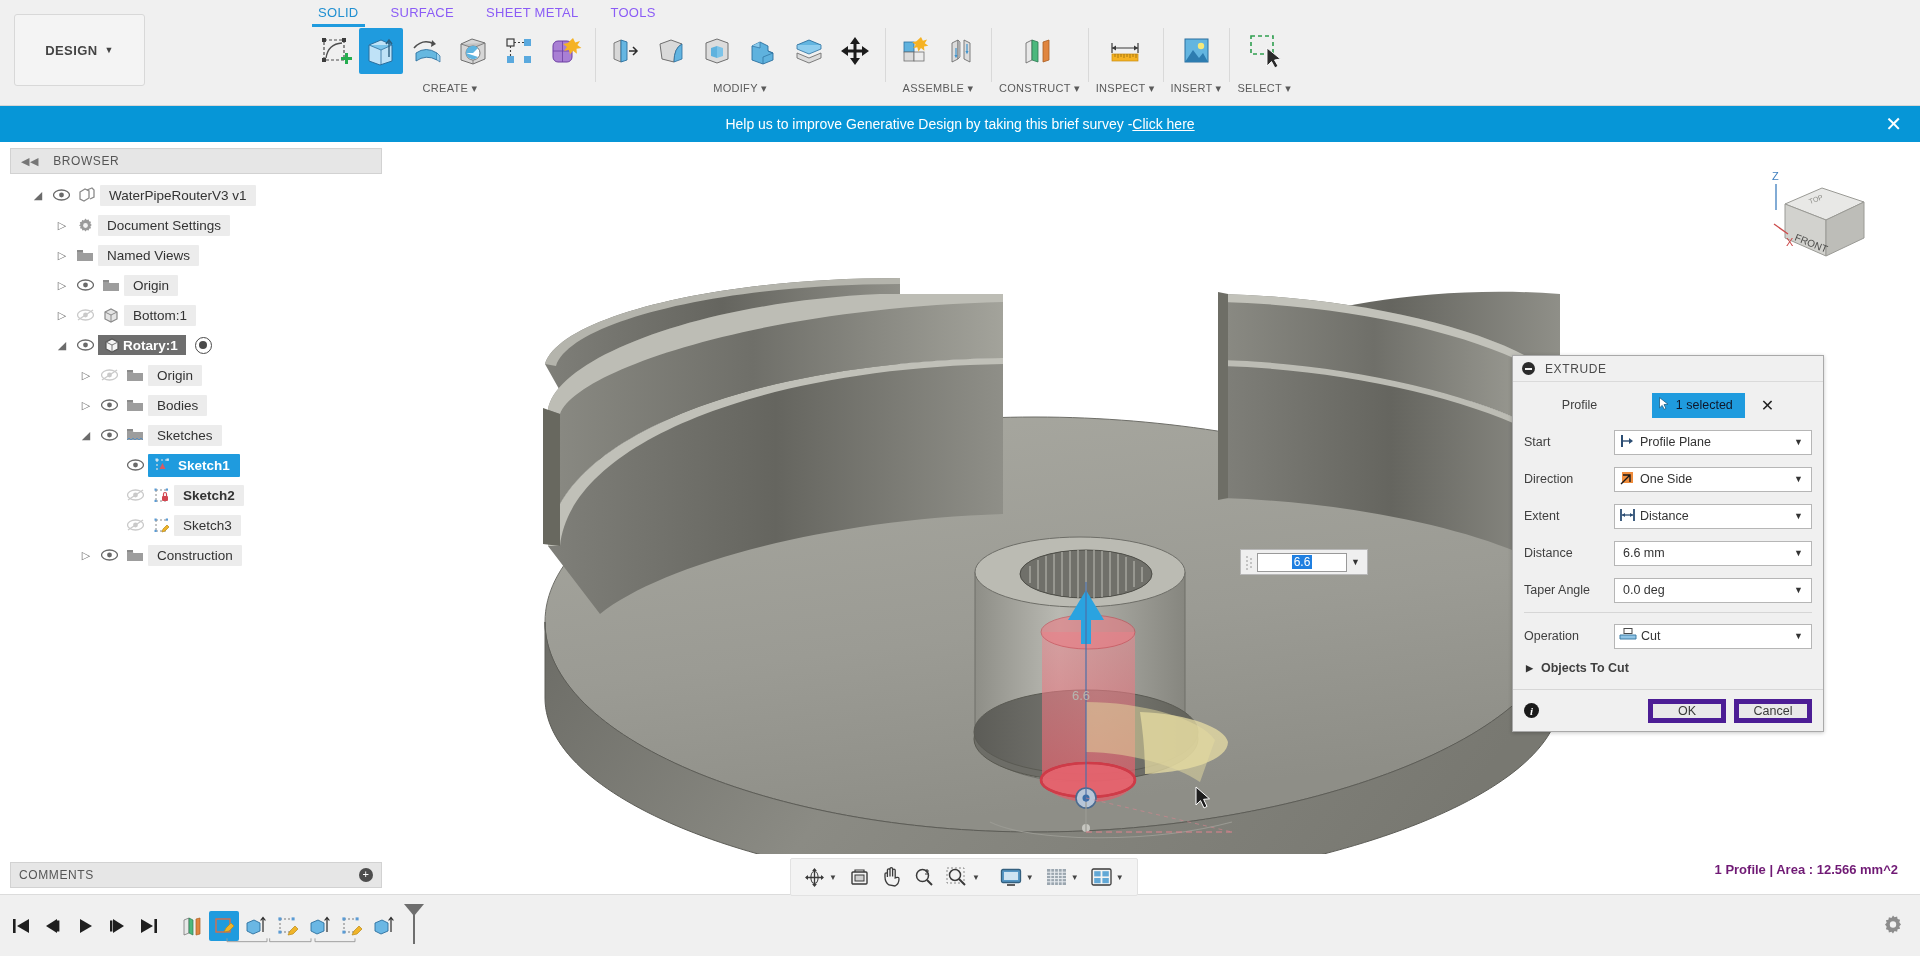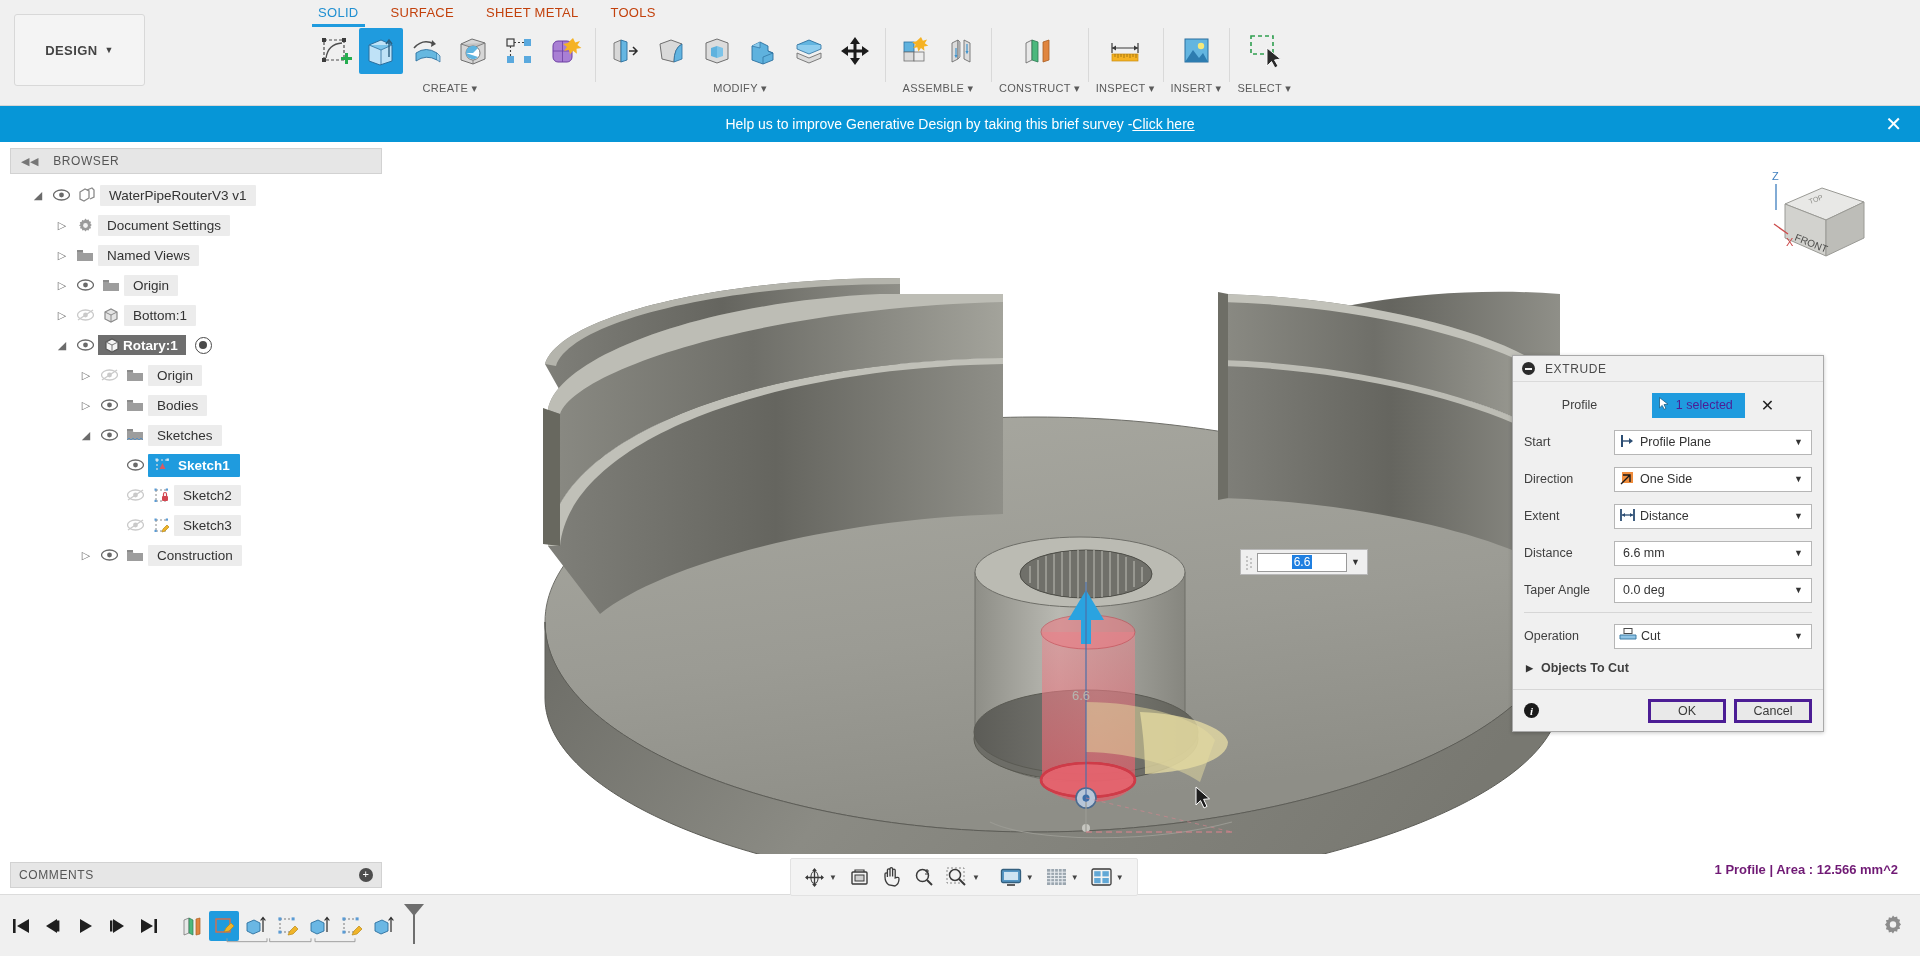--- a/index.html
+++ b/index.html
@@ -29,21 +29,21 @@
   }
   .design-box .caret { margin-left: 7px; font-size: 9px; }
 
   .tabs-and-tools { flex: 1; position: relative; height: 106px; }
   .tabs {
     position: absolute; left: 145px; top: 2px;
     display: flex; align-items: center; gap: 0px;
   }
   .tab {
     padding: 3px 16px 7px 16px;
-    font-size: 13px; color: #c2410c; letter-spacing: .3px;
+    font-size: 13px; color: #8b5cf6; letter-spacing: .3px;
     position: relative; cursor: default;
   }
   .tab.active { color: #1f8fd1; }
   .tab.active::after {
     content: ""; position: absolute; left: 10px; right: 10px; bottom: 0;
     height: 3px; background: #1f9bde;
   }
 
   .toolgroups {
     position: absolute; left: 148px; top: 26px;
@@ -145,41 +145,41 @@
   .ex-row { display: flex; align-items: center; height: 30px; margin-bottom: 7px; justify-content: center; }
   .ex-row .lab { width: 90px; flex: 0 0 90px; color: #3f3f3f; font-size: 12.5px; }
   .ex-ctl {
     flex: 1; height: 25px; background: #fff; border: 1px solid #b6b6b6;
     display: flex; align-items: center; padding: 0 4px;
     position: relative;
   }
   .ex-ctl .txt { flex: 1; color: #333; padding-left: 4px; font-size: 12.5px; }
   .ex-ctl .dd { font-size: 9px; color: #333; padding: 0 4px; }
   .profile-btn {
-    height: 25px; background: #1f9bde; color: #4c1d95; display: flex;
+    height: 25px; background: #1f9bde; color: #0f172a; display: flex;
     align-items: center; padding: 0 12px 0 7px; font-size: 12.5px; gap: 6px;
   }
   .profile-x { margin-left: 16px; font-size: 16px; color: #222; font-weight: 300; }
   .ex-sep { height: 1px; background: #d6d6d6; margin: 4px 0 8px 0; }
   .objects-row {
     display: flex; align-items: center; gap: 8px; padding: 3px 0 10px 2px;
     font-size: 12.5px; font-weight: bold; color: #3f3f3f;
   }
   .objects-row .tri { font-size: 9px; color: #333; }
   .ex-footer {
     border-top: 1px solid #d6d6d6; height: 42px; display: flex;
     align-items: center; padding: 0 11px; gap: 8px;
   }
   .info-i {
     width: 15px; height: 15px; border-radius: 50%; background: #1a1a1a; color: #fff;
     font-size: 11px; font-weight: bold; display: flex; align-items: center;
     justify-content: center; font-style: italic; font-family: "Liberation Serif", serif;
   }
   .ex-btn {
-    height: 24px; min-width: 78px; border: 3px solid #4c1d95; background: #e9e9e9;
+    height: 24px; min-width: 78px; border: 5px solid #4c1d95; background: #e9e9e9;
     display: flex; align-items: center; justify-content: center;
     font-size: 12.5px; color: #3a3a3a;
   }
   .ex-btn.ok { margin-left: auto; }
 
   
   .diminput {
     position: absolute; left: 1240px; top: 549px; width: 128px; height: 26px;
     background: #efefef; border: 1px solid #b8b8b8;
     display: flex; align-items: center; padding: 0 3px; z-index: 9;
@@ -792,21 +792,21 @@
                 <path d="M3 3 h11 M3 3 v11" stroke="#e0e0e0" stroke-width="1.2" stroke-dasharray="2,2" fill="none"></path>
                 <rect x="1.5" y="1.5" width="2.4" height="2.4" fill="#cfe8f8"></rect>
                 <rect x="12.5" y="1.5" width="2.4" height="2.4" fill="#cfe8f8"></rect>
                 <path d="M8.5 6 l3 6 h-6 z" fill="#d95a63"></path>
               </svg>
           </span>
           <span>Sketch1</span>
         </span>
       </div>
 
-      <div class="trow" style="padding-left:112px;">
+      <div class="trow" style="padding-left:112px;font-weight:bold;">
         <span class="eye">
           <svg width="17" height="12" viewBox="0 0 17 12" opacity=".35">
               <ellipse cx="8.5" cy="6" rx="8" ry="5" fill="none" stroke="#6a6a6a" stroke-width="1.3"></ellipse>
               <circle cx="8.5" cy="6" r="2.4" fill="#6a6a6a"></circle>
               <line x1="1" y1="11" x2="16" y2="1" stroke="#6a6a6a" stroke-width="1.3"></line>
             </svg>
         </span>
         <span class="chunk">
           <span class="ic">
             <svg width="17" height="17" viewBox="0 0 17 17">

